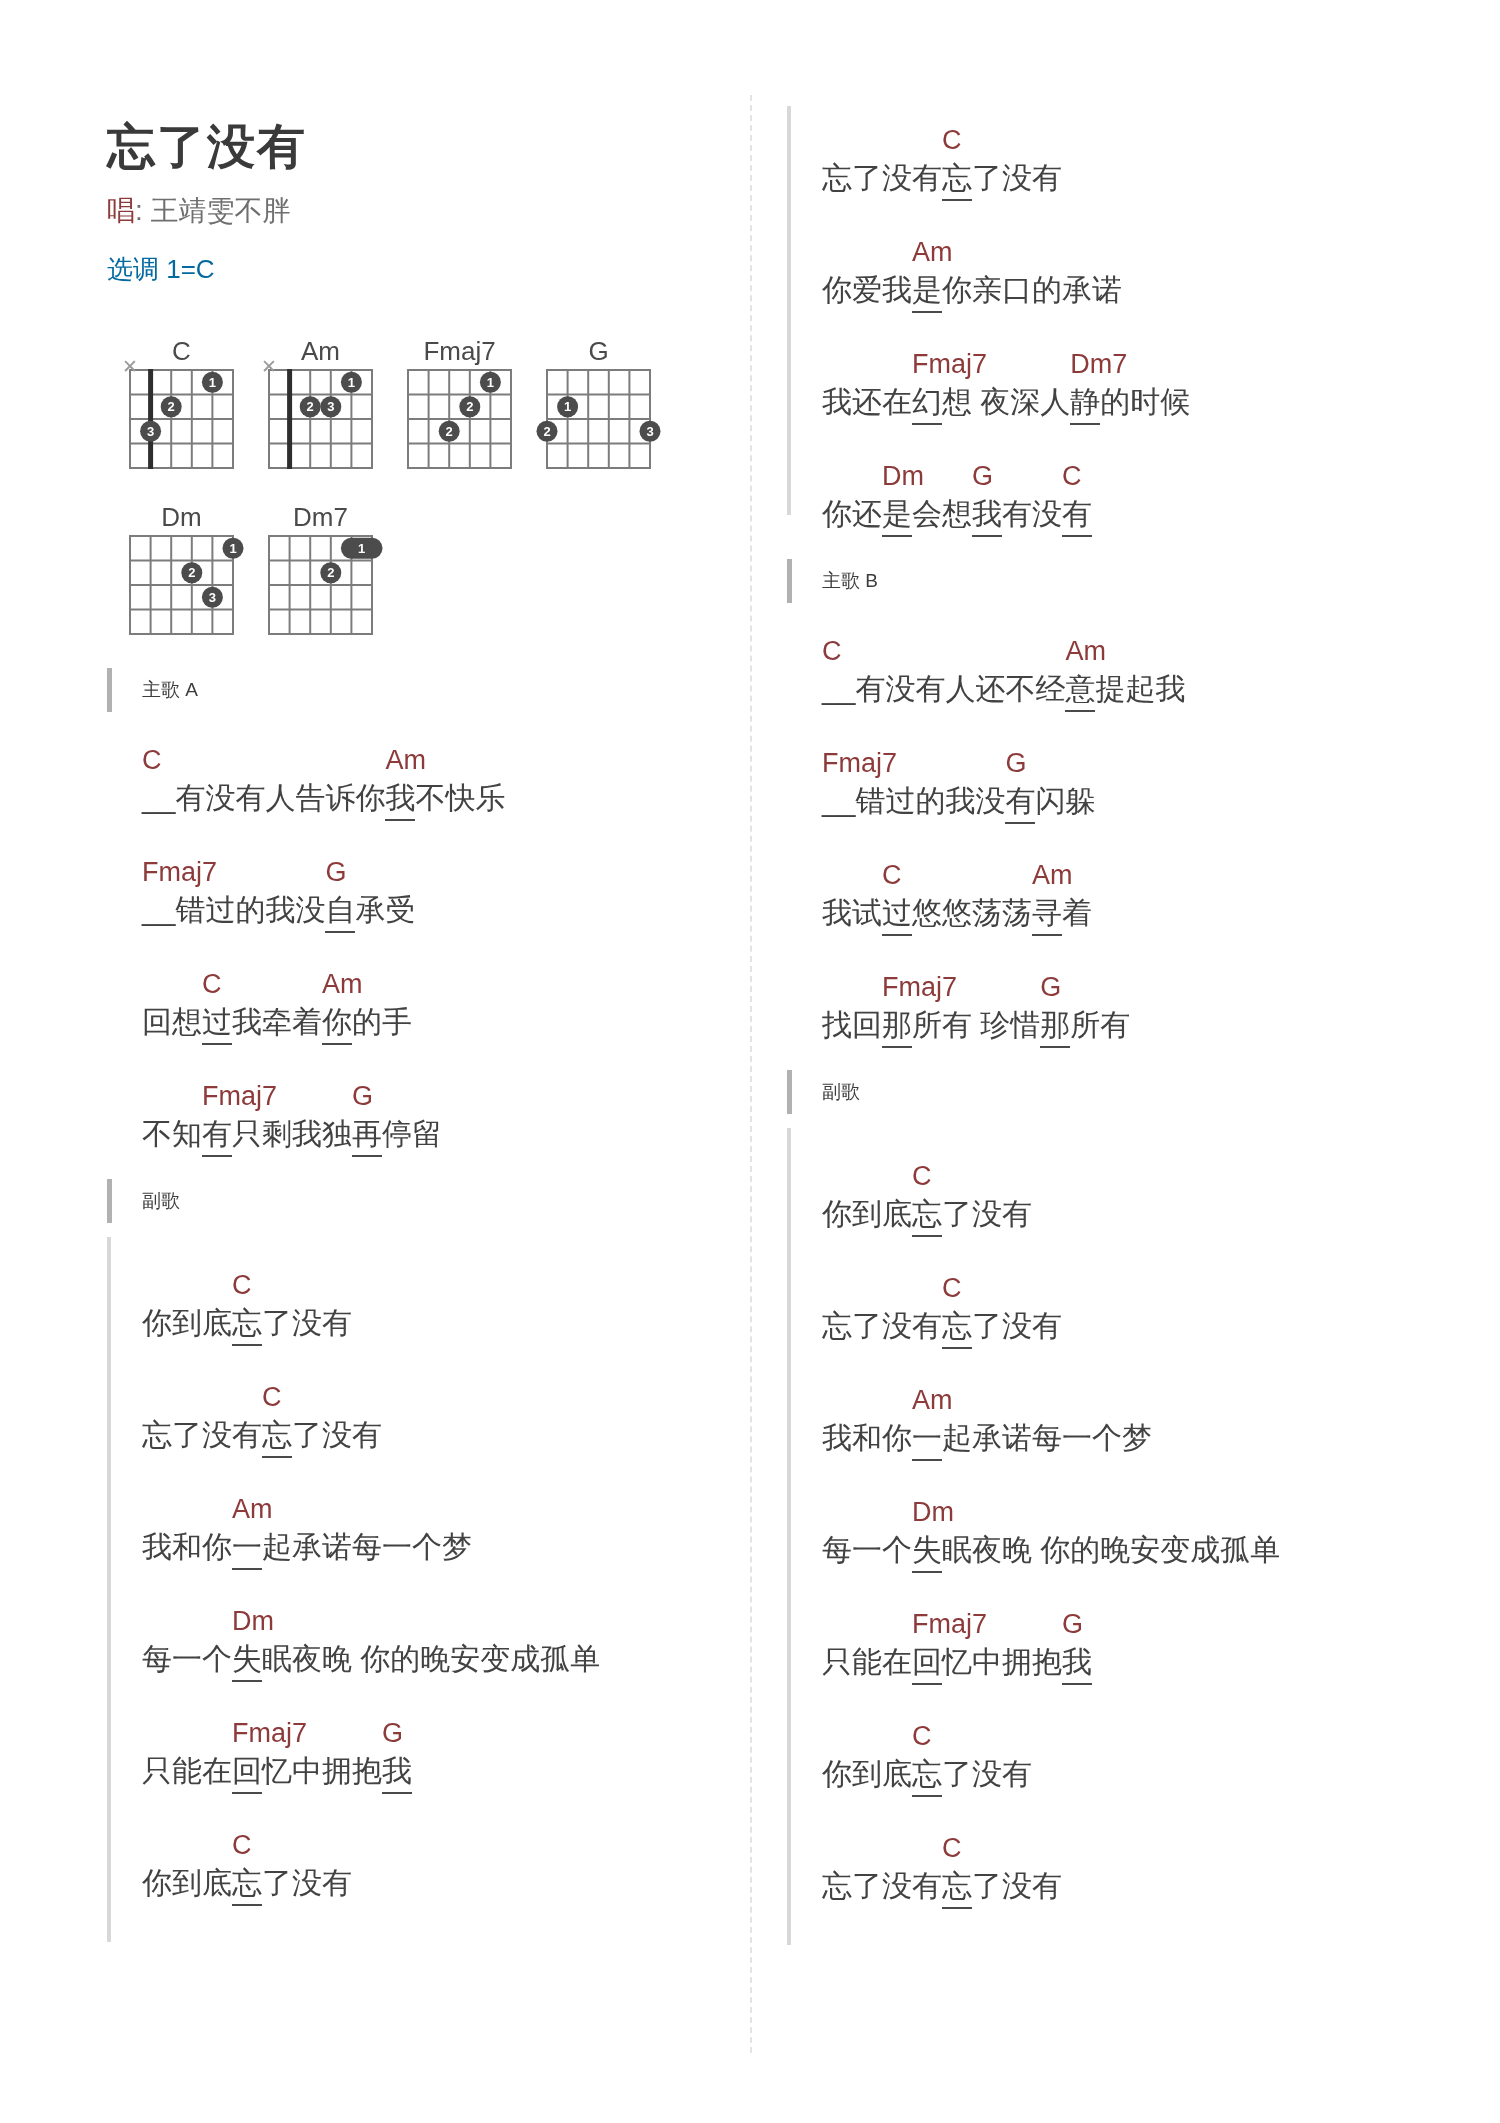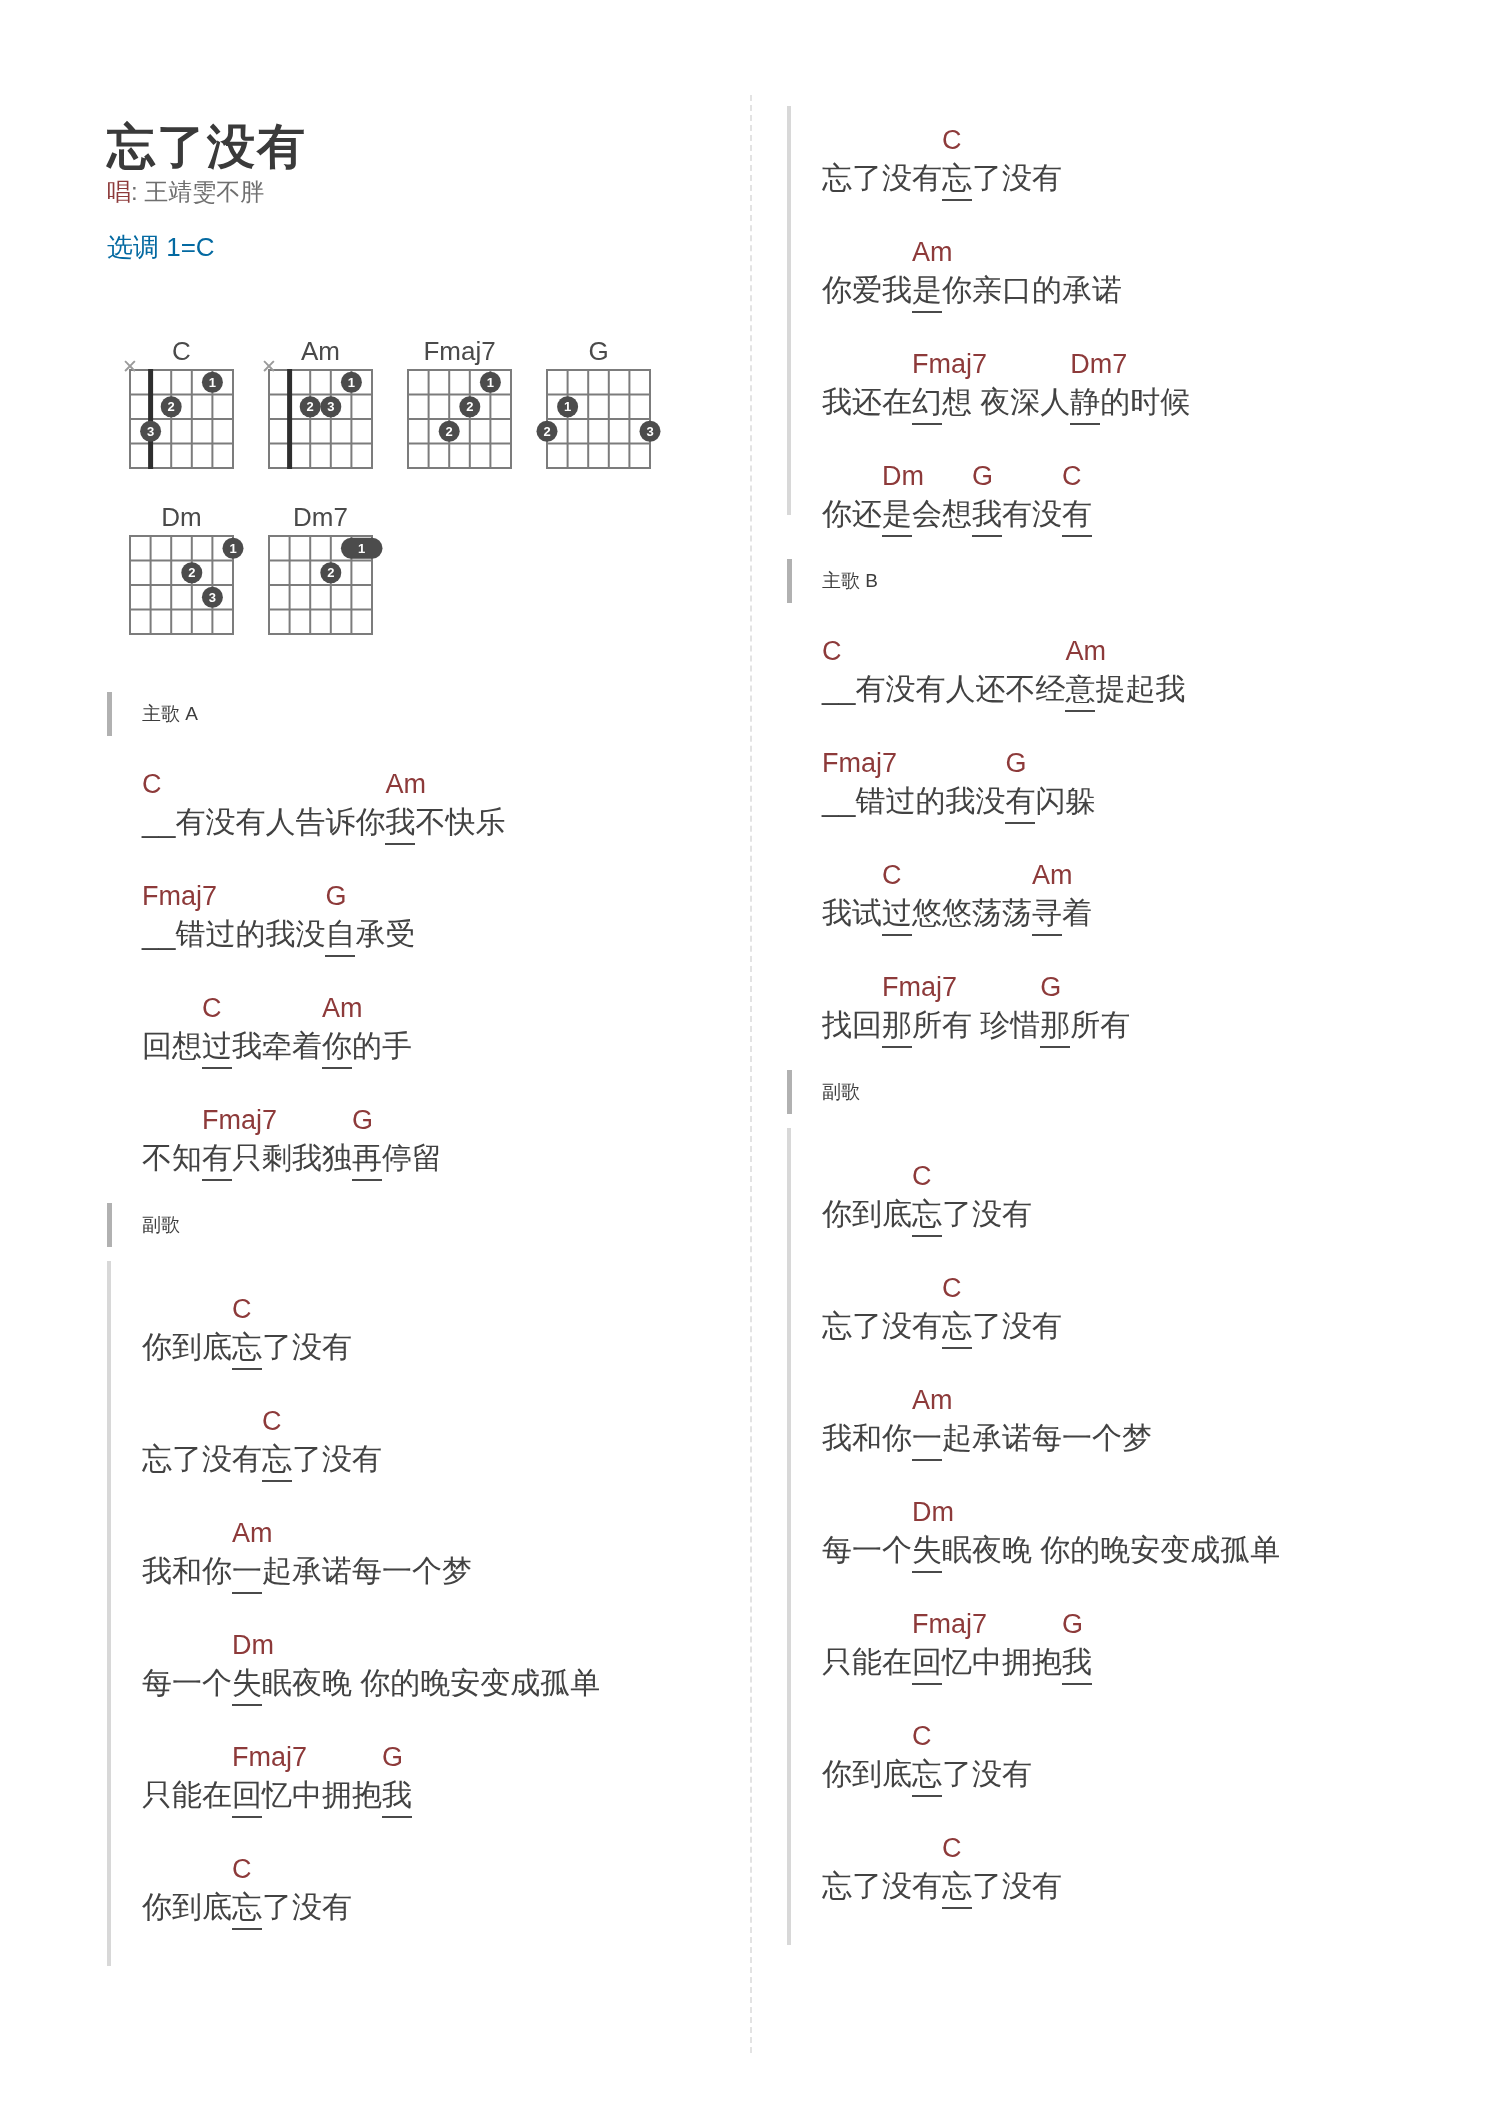--- a/index.html
+++ b/index.html
@@ -2,38 +2,38 @@
 <html><head>
 <meta charset="utf-8">
 <style>
   html,body{margin:0;padding:0;}
   body{font-family:"Liberation Sans","DejaVu Sans",sans-serif;background:#ffffff;}
   #page{position:relative;width:1500px;height:2123px;background:#ffffff;overflow:hidden;color:#3f3f3f;}
 
   
   #header{position:absolute;left:107px;top:118px;}
   #song-title{font-size:48px;font-weight:600;color:#3a3a3a;letter-spacing:2px;line-height:58px;}
-  #artist-line{font-size:24px;color:#6f6f6f;}
+  #artist-line{margin-top:16px;font-size:28px;color:#6f6f6f;}
   #artist-line .red{color:#8d3a3a;}
   #key-line{margin-top:22px;font-size:26px;color:#0369a1;}
 
   
   .diag-row{position:absolute;left:129px;}
   #diag-row-1{top:338px;}
   #diag-row-2{top:504px;}
   .diagram{position:absolute;top:0;width:105px;}
   .diag-label{width:105px;text-align:center;font-size:26px;color:#4a4a4a;height:26px;line-height:26px;}
   .diag-grid{margin-top:5px;overflow:visible;}
 
   
   #divider{position:absolute;left:750px;top:95px;height:1958px;width:0;border-left:2px dashed #e3e3e3;}
 
   
   .col{position:absolute;}
-  #col-left{left:107px;top:692px;width:625px;}
+  #col-left{left:107px;top:668px;width:625px;}
   #col-right{left:787px;top:106px;width:680px;}
 
   .section{position:relative;}
   .section + .section{margin-top:24px;}
   .label-row{position:relative;height:44px;margin-bottom:30px;}
   .chorus .label-row{margin-bottom:44px;}
   .label-bar{position:absolute;left:0;top:0;width:5px;height:44px;background:#b1b1b1;}
   .label-text{position:absolute;left:35px;top:0;line-height:44px;font-size:19px;color:#3d3d3d;}
 
   .sec-body{position:relative;padding-left:35px;}

